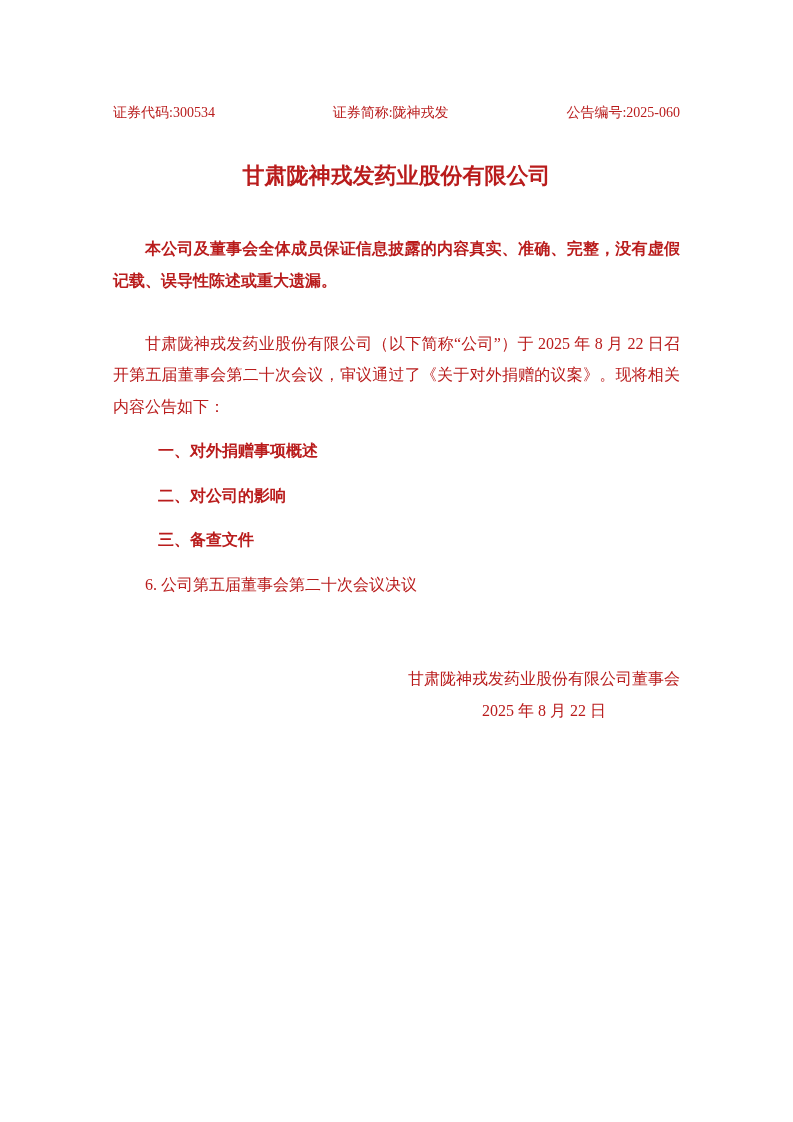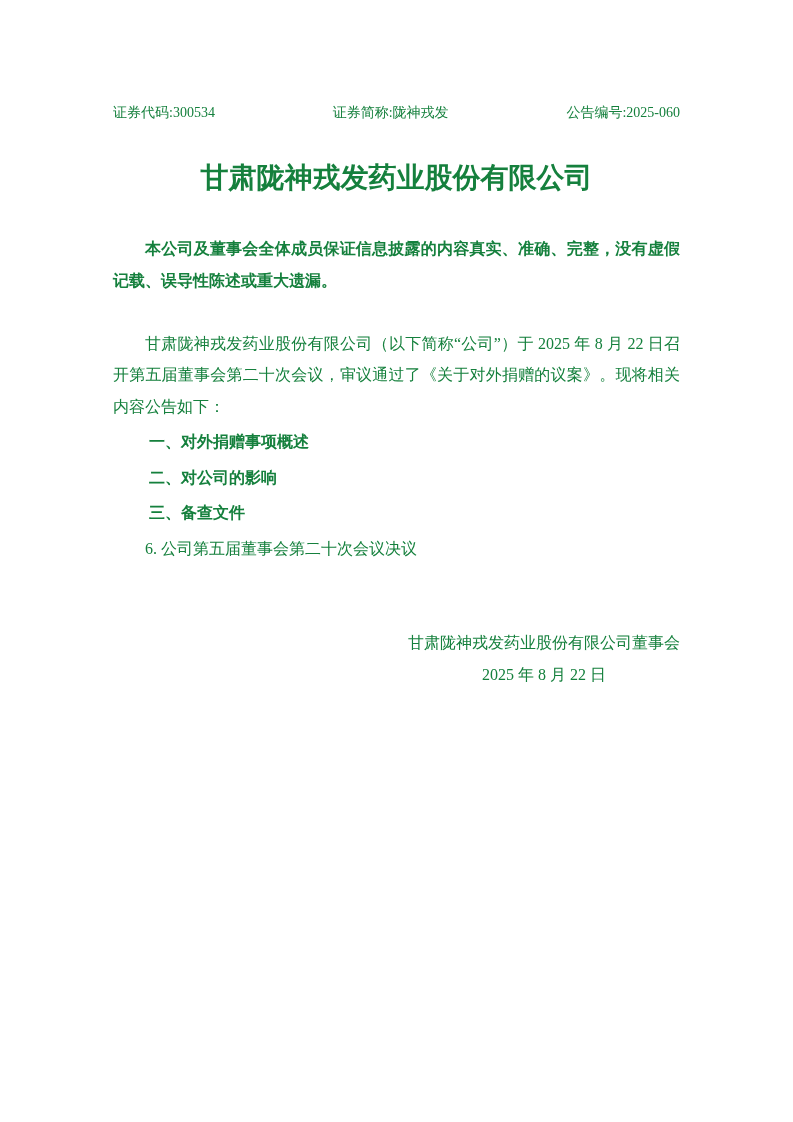--- a/index.html
+++ b/index.html
@@ -5,44 +5,44 @@
   html, body {
     margin: 0;
     padding: 0;
     background: #ffffff;
   }
   .page {
     position: relative;
     width: 793px;
     height: 1122px;
     background: #ffffff;
-    color: #15803d;
+    color: #b91c1c;
     font-family: "Liberation Serif", "DejaVu Serif", serif;
     overflow: hidden;
   }
   .content {
     position: absolute;
     left: 113px;
     top: 0;
     width: 567px;
   }
   .doc-header {
     margin-top: 103px;
     display: flex;
     justify-content: space-between;
     font-size: 14px;
     line-height: 20px;
     font-family: "Liberation Serif", "DejaVu Serif", serif;
   }
   .title {
     text-align: center;
     font-weight: bold;
-    font-size: 28px;
+    font-size: 22px;
     line-height: 30px;
-    font-family: Liberation Serif, serif;
+    font-family: Liberation Mono, monospace;
     margin: 0;
   }
   .title-1 { margin-top: 40px; }
   .title-2 { margin-top: 12px; }
   .declaration {
     margin: 40px 0 0 0;
     font-size: 16px;
     line-height: 31.5px;
     font-weight: bold;
     text-indent: 2em;
@@ -50,21 +50,21 @@
     font-family: "Liberation Sans", "DejaVu Sans", sans-serif;
   }
   .body-para {
     margin: 0;
     font-size: 16px;
     line-height: 31.5px;
     text-indent: 2em;
     text-align: justify;
   }
   .section-heading {
-    margin: 4px;
+    margin: 13px;
     font-size: 16px;
     line-height: 31.5px;
     font-weight: bold;
     text-indent: 2em;
     font-family: "Liberation Sans", "DejaVu Sans", sans-serif;
   }
   .spacer {
     height: 31.5px;
   }
   .signature {

